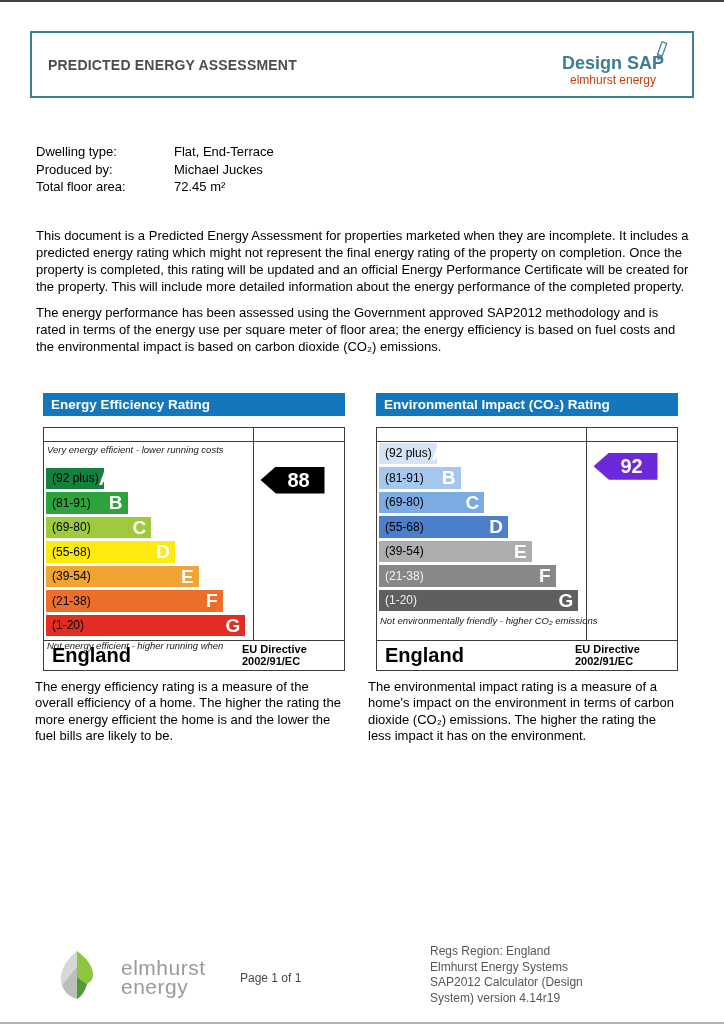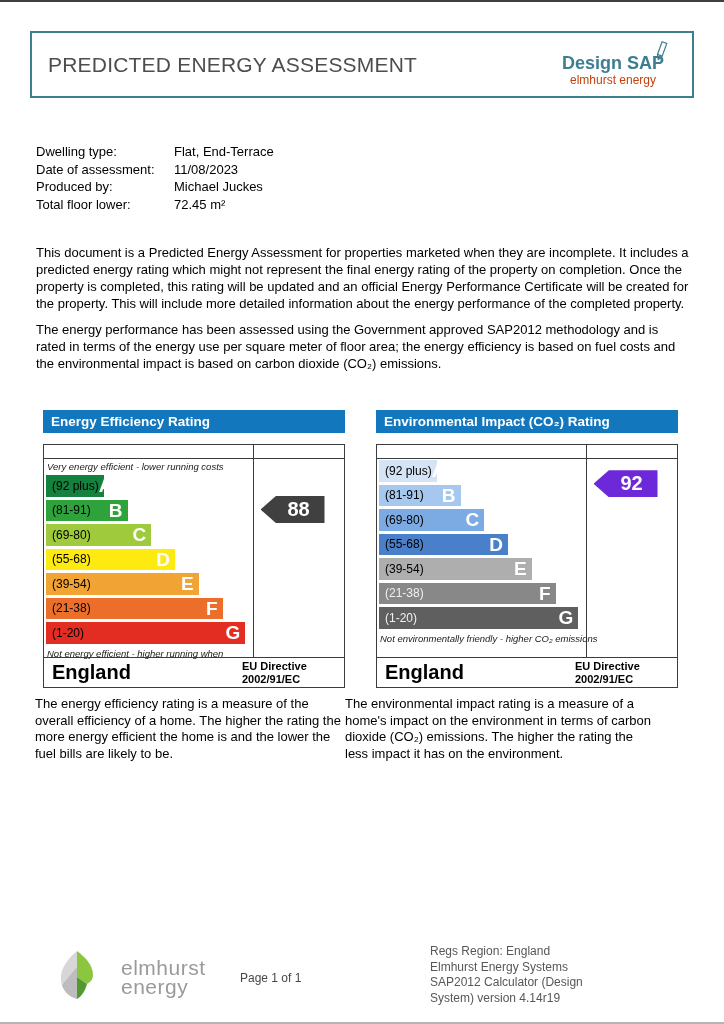--- a/index.html
+++ b/index.html
@@ -10,21 +10,21 @@
     overflow:hidden;
   }
   .edge-top { position:absolute; top:0; left:0; right:0; height:2px; background:#3f3f3f; }
   .edge-bottom { position:absolute; bottom:0; left:0; right:0; height:2px; background:#b5b5b5; }
 
   
   .header-box {
     margin:31px 30px 0 30px; height:67px; border:2px solid var(--teal);
     display:flex; align-items:center; justify-content:space-between; padding:0 14px 0 16px;
   }
-  .doc-title { font-size:21px; font-weight:normal; color:#4d4d4d; letter-spacing:0.2px; }
+  .doc-title { font-size:14px; font-weight:bold; color:#4d4d4d; letter-spacing:0.2px; }
   .brand { position:relative; text-align:center; padding:10px 14px 0 0; }
   .brand-name { font-size:18px; font-weight:bold; color:var(--teal); line-height:20px; }
   .brand-sub { font-size:12px; color:#c2410c; line-height:14px; }
   .pencil { position:absolute; top:-4px; right:8px; }
 
   
   .property { display:flex; margin:45px 30px 0 36px; font-size:13px; line-height:17.5px; }
   .prop-ref { width:284px; }
   .prop-fields .row { display:flex; }
   .prop-fields .lbl { width:138px; }
@@ -39,40 +39,40 @@
   .chart-title {
     height:23px; line-height:23px; background:var(--blue); color:#fff;
     font-size:13.5px; font-weight:bold; padding-left:8px; margin-bottom:11px;
   }
   .chart-table { border:1px solid #3c3c3c; }
   .t-upper { position:relative; }
   .t-divider { position:absolute; left:69.5%; top:0; bottom:0; width:1px; background:#3c3c3c; }
   .t-head { height:14px; border-bottom:1px solid #3c3c3c; }
   .t-body { position:relative; height:198px; padding-top:1px; }
   .note { font-size:9.5px; font-style:italic; color:#1a1a1a; padding-left:3px; }
-  .top-note { height:13px; line-height:13px; margin-bottom:2px; }
+  .top-note { height:13px; line-height:13px; margin-bottom:12px; }
   .bottom-note { height:13px; line-height:13px; margin-top:0px; }
   .bands-area { width:69.5%; padding-left:2px; }
   .band-bar {
     height:21.5px; margin-bottom:3px; display:flex; align-items:center;
     justify-content:space-between;
   }
   .band-range { font-size:12px; padding-left:6px; white-space:nowrap; }
   .band-letter { font-size:19px; font-weight:bold; color:#fff; padding-right:5px; line-height:1; }
   .arrow {
     position:absolute; left:calc(69.5% + 8px); width:64px; height:27px;
     clip-path:polygon(0% 50%, 24% 0%, 100% 0%, 100% 100%, 24% 100%);
     display:flex; align-items:center; justify-content:center;
     font-size:20px; font-weight:bold; padding-left:12px;
   }
   .t-foot { position:relative; border-top:1px solid #3c3c3c; height:30px; }
   .region { font-size:20px; font-weight:bold; padding:3px 0 0 8px; }
   .directive { position:absolute; left:66%; top:2px; font-size:11px; font-weight:bold; line-height:12.5px; }
 
-  .descs { display:flex; margin:8px 0 0 35px; }
+  .descs { display:flex; gap:23px; margin:8px 0 0 35px; }
   .desc { width:310px; font-size:13px; line-height:16.5px; }
 
   
   .footer { position:absolute; left:0; top:938px; width:724px; height:86px; }
   .f-logo { position:absolute; left:55px; top:12px; display:flex; align-items:center; gap:20px; }
   .f-wordmark { font-size:21px; color:#9a9a9a; line-height:19px; letter-spacing:0.5px; }
   .f-page { position:absolute; left:240px; top:33px; font-size:12px; color:#474747; }
   .f-info { position:absolute; left:430px; top:6px; width:162px; font-size:12px; line-height:15.5px; color:#575757; }
 </style>
 </head>
@@ -97,29 +97,25 @@
     </div>
   </div>
 
   <div class="property">
     <div class="prop-fields">
       <div class="row">
         <span class="lbl">Dwelling type:</span>
         <span class="val">Flat, End-Terrace</span>
       </div>
       <div class="row">
-        <span class="lbl">Date of assessment:</span>
-        <span class="val">11/08/2023</span>
-      </div>
-      <div class="row">
         <span class="lbl">Produced by:</span>
         <span class="val">Michael Juckes</span>
       </div>
       <div class="row">
-        <span class="lbl">Total floor lower:</span>
+        <span class="lbl">Total floor area:</span>
         <span class="val">72.45 m²</span>
       </div>
     </div>
   </div>
 
   <p class="para para1">This document is a Predicted Energy Assessment for properties marketed when they are incomplete. It includes a predicted energy rating which might not represent the final energy rating of the property on completion. Once the property is completed, this rating will be updated and an official Energy Performance Certificate will be created for the property. This will include more detailed information about the energy performance of the completed property.</p>
   <p class="para para2">The energy performance has been assessed using the Government approved SAP2012 methodology and is rated in terms of the energy use per square meter of floor area; the energy efficiency is based on fuel costs and the environmental impact is based on carbon dioxide (CO₂) emissions.</p>
 
   <div class="charts">
 
@@ -155,21 +151,21 @@
                 <div class="band-bar" style="width: 85.5%; background: rgb(235, 111, 42);">
                   <span class="band-range" style="color: rgb(0, 0, 0);">(21-38)</span>
                   <span class="band-letter">F</span>
                 </div>
                 <div class="band-bar" style="width: 96.5%; background: rgb(227, 45, 34);">
                   <span class="band-range" style="color: rgb(0, 0, 0);">(1-20)</span>
                   <span class="band-letter">G</span>
                 </div>
               </div>
             <div class="note bottom-note">Not energy efficient - higher running when</div>
-            <div class="arrow" style="top: 37px; background: #404040; color: rgb(255, 255, 255);">88</div>
+            <div class="arrow" style="top: 25px; background: #000000; color: rgb(255, 255, 255);">88</div>
           </div>
         </div>
         <div class="t-foot">
           <div class="region">England</div>
           <div class="directive">
             <div>EU Directive</div>
             <div>2002/91/EC</div>
           </div>
         </div>
       </div>

